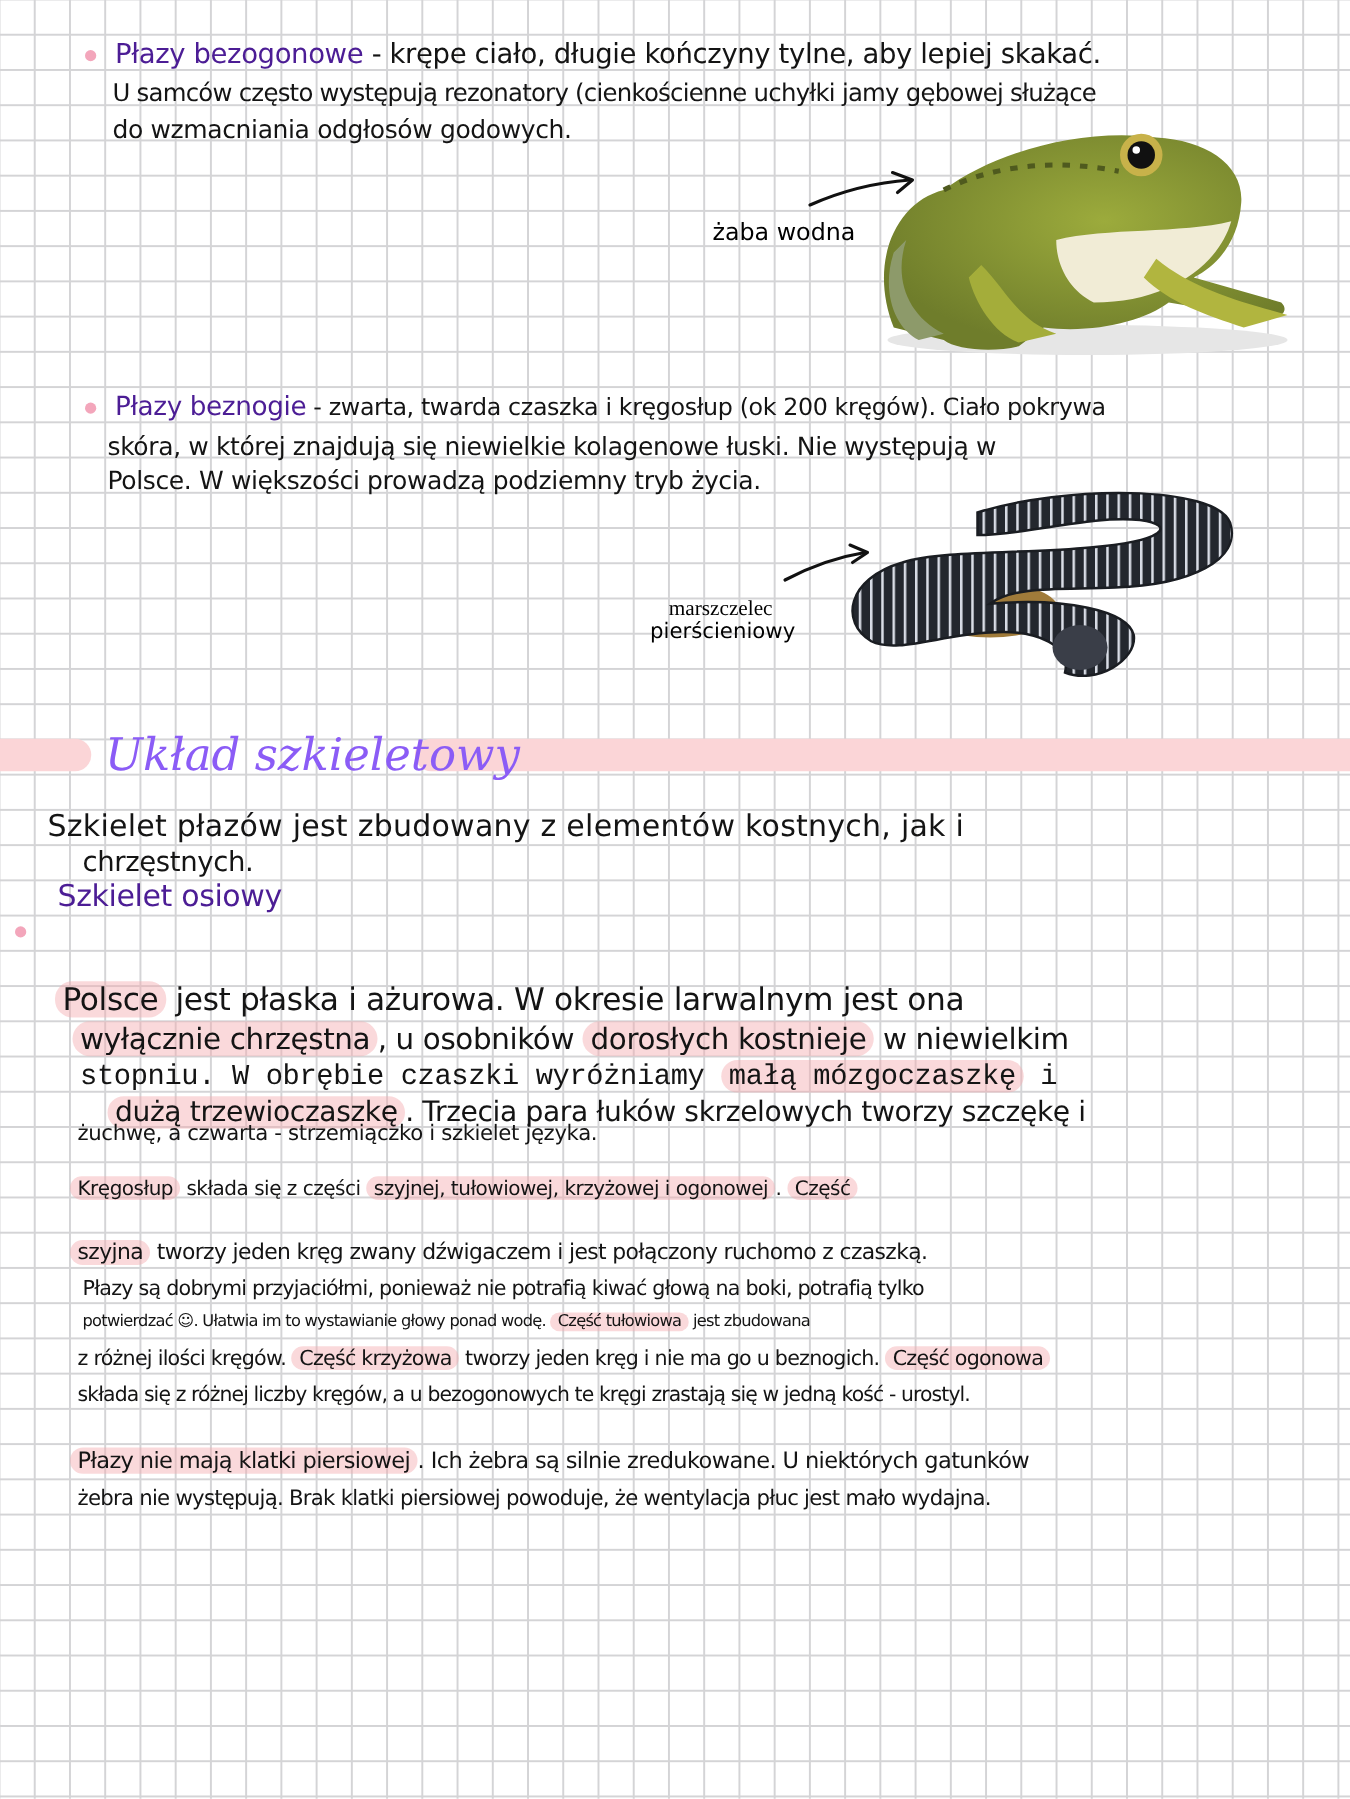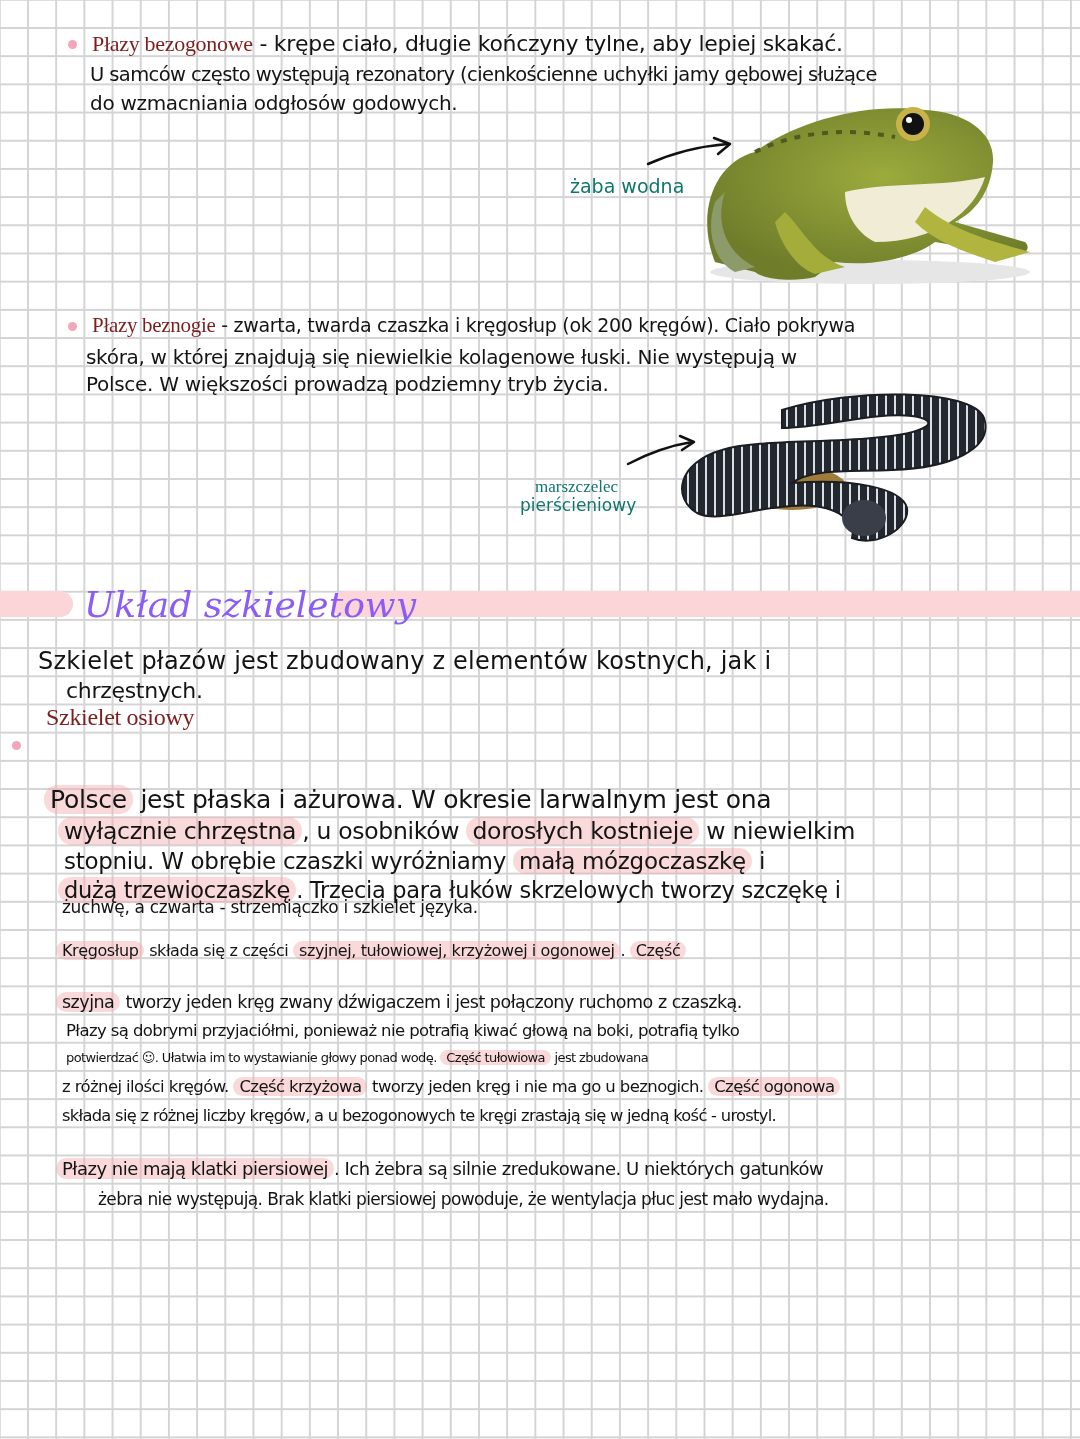--- a/index.html
+++ b/index.html
@@ -13,24 +13,24 @@
     background-position: 27px 27px;
     font-family: "DejaVu Sans", sans-serif;
     color: #141414;
   }
   .abs { position: absolute; }
   .line {
     position: absolute; white-space: nowrap;
     font-family: "DejaVu Sans", sans-serif;
     font-size: 21px; letter-spacing: -0.3px; line-height: 26px;
   }
-  .pink { color: #7f1d1d; font-family: Liberation Serif, serif; }
+  .pink { color: #4c1d95; }
   .bullet { position: absolute; width: 9px; height: 9px; border-radius: 50%; background: #f3a6bb; }
   .hl { background: rgba(244, 170, 175, 0.45); border-radius: 14px; padding: 0 6px; }
-  .small-label { font-size: 17px; color: #0f766e; line-height: 18px; position: absolute; white-space: nowrap; }
+  .small-label { font-size: 17px; color: #000000; line-height: 18px; position: absolute; white-space: nowrap; }
   .section-band {
     position: absolute; top: 591px; height: 26px; background: #fbd5d7;
   }
   .section-title {
     position: absolute; left: 84px; top: 584px;
     font-family: "DejaVu Serif", serif; font-style: italic; font-size: 36px;
     color: #8b5cf6; white-space: nowrap;
   }
   .arrow { position: absolute; }
 </style>
@@ -104,24 +104,24 @@
 
 <div class="bullet" style="left:12px; top:741px;"></div>
 <div class="line pink" style="left:46px; top:704px; font-size:24px;">Szkielet osiowy</div>
 
 <div class="line" style="left:44px; top:787px; font-size:25px;">
   <span class="hl">Polsce</span><span> jest płaska i ażurowa. W okresie larwalnym jest ona</span>
 </div>
 <div class="line" style="left:58px; top:818px; font-size:23.5px;">
   <span class="hl">wyłącznie chrzęstna</span><span>, u osobników </span><span class="hl">dorosłych kostnieje</span><span> w niewielkim</span>
 </div>
-<div class="line" style="left:64px; top:848px; font-size:23px;">
+<div class="line" style="left:64px; top:848px; font-size:23px;font-family:Liberation Mono, monospace;">
   <span>stopniu. W obrębie czaszki wyróżniamy </span><span class="hl">małą mózgoczaszkę</span><span> i</span>
 </div>
-<div class="line" style="left:58px; top:877px; font-size:22.5px;">
+<div class="line" style="left:58px; top:877px; font-size:22.5px;padding-left:28px;">
   <span class="hl">dużą trzewioczaszkę</span><span>. Trzecia para łuków skrzelowych tworzy szczękę i</span>
 </div>
 <div class="line" style="left:62px; top:894px; font-size:17px;">żuchwę, a czwarta - strzemiączko i szkielet języka.</div>
 
 <div class="line" style="left:56px; top:938px; font-size:16px; letter-spacing:-0.4px;">
   <span class="hl">Kręgosłup</span><span> składa się z części </span><span class="hl">szyjnej, tułowiowej, krzyżowej i ogonowej</span><span>. </span><span class="hl">Część</span>
 </div>
 <div class="line" style="left:56px; top:989px; font-size:17.5px; letter-spacing:-0.5px;">
   <span class="hl">szyjna</span><span> tworzy jeden kręg zwany dźwigaczem i jest połączony ruchomo z czaszką.</span>
 </div>
@@ -130,13 +130,13 @@
   <span>potwierdzać ☺. Ułatwia im to wystawianie głowy ponad wodę. </span><span class="hl">Część tułowiowa</span><span> jest zbudowana</span>
 </div>
 <div class="line" style="left:62px; top:1074px; font-size:16.5px; letter-spacing:-0.6px;">
   <span>z różnej ilości kręgów. </span><span class="hl">Część krzyżowa</span><span> tworzy jeden kręg i nie ma go u beznogich. </span><span class="hl">Część ogonowa</span>
 </div>
 <div class="line" style="left:62px; top:1103px; font-size:16.3px; letter-spacing:-0.7px;">składa się z różnej liczby kręgów, a u bezogonowych te kręgi zrastają się w jedną kość - urostyl.</div>
 
 <div class="line" style="left:56px; top:1156px; font-size:18px; letter-spacing:-0.5px;">
   <span class="hl">Płazy nie mają klatki piersiowej</span><span>. Ich żebra są silnie zredukowane. U niektórych gatunków</span>
 </div>
-<div class="line" style="left:62px; top:1186px; font-size:17px; letter-spacing:-0.6px;margin-left:36px;">żebra nie występują. Brak klatki piersiowej powoduje, że wentylacja płuc jest mało wydajna.</div>
+<div class="line" style="left:62px; top:1186px; font-size:17px; letter-spacing:-0.6px;">żebra nie występują. Brak klatki piersiowej powoduje, że wentylacja płuc jest mało wydajna.</div>
 
 </body></html>

